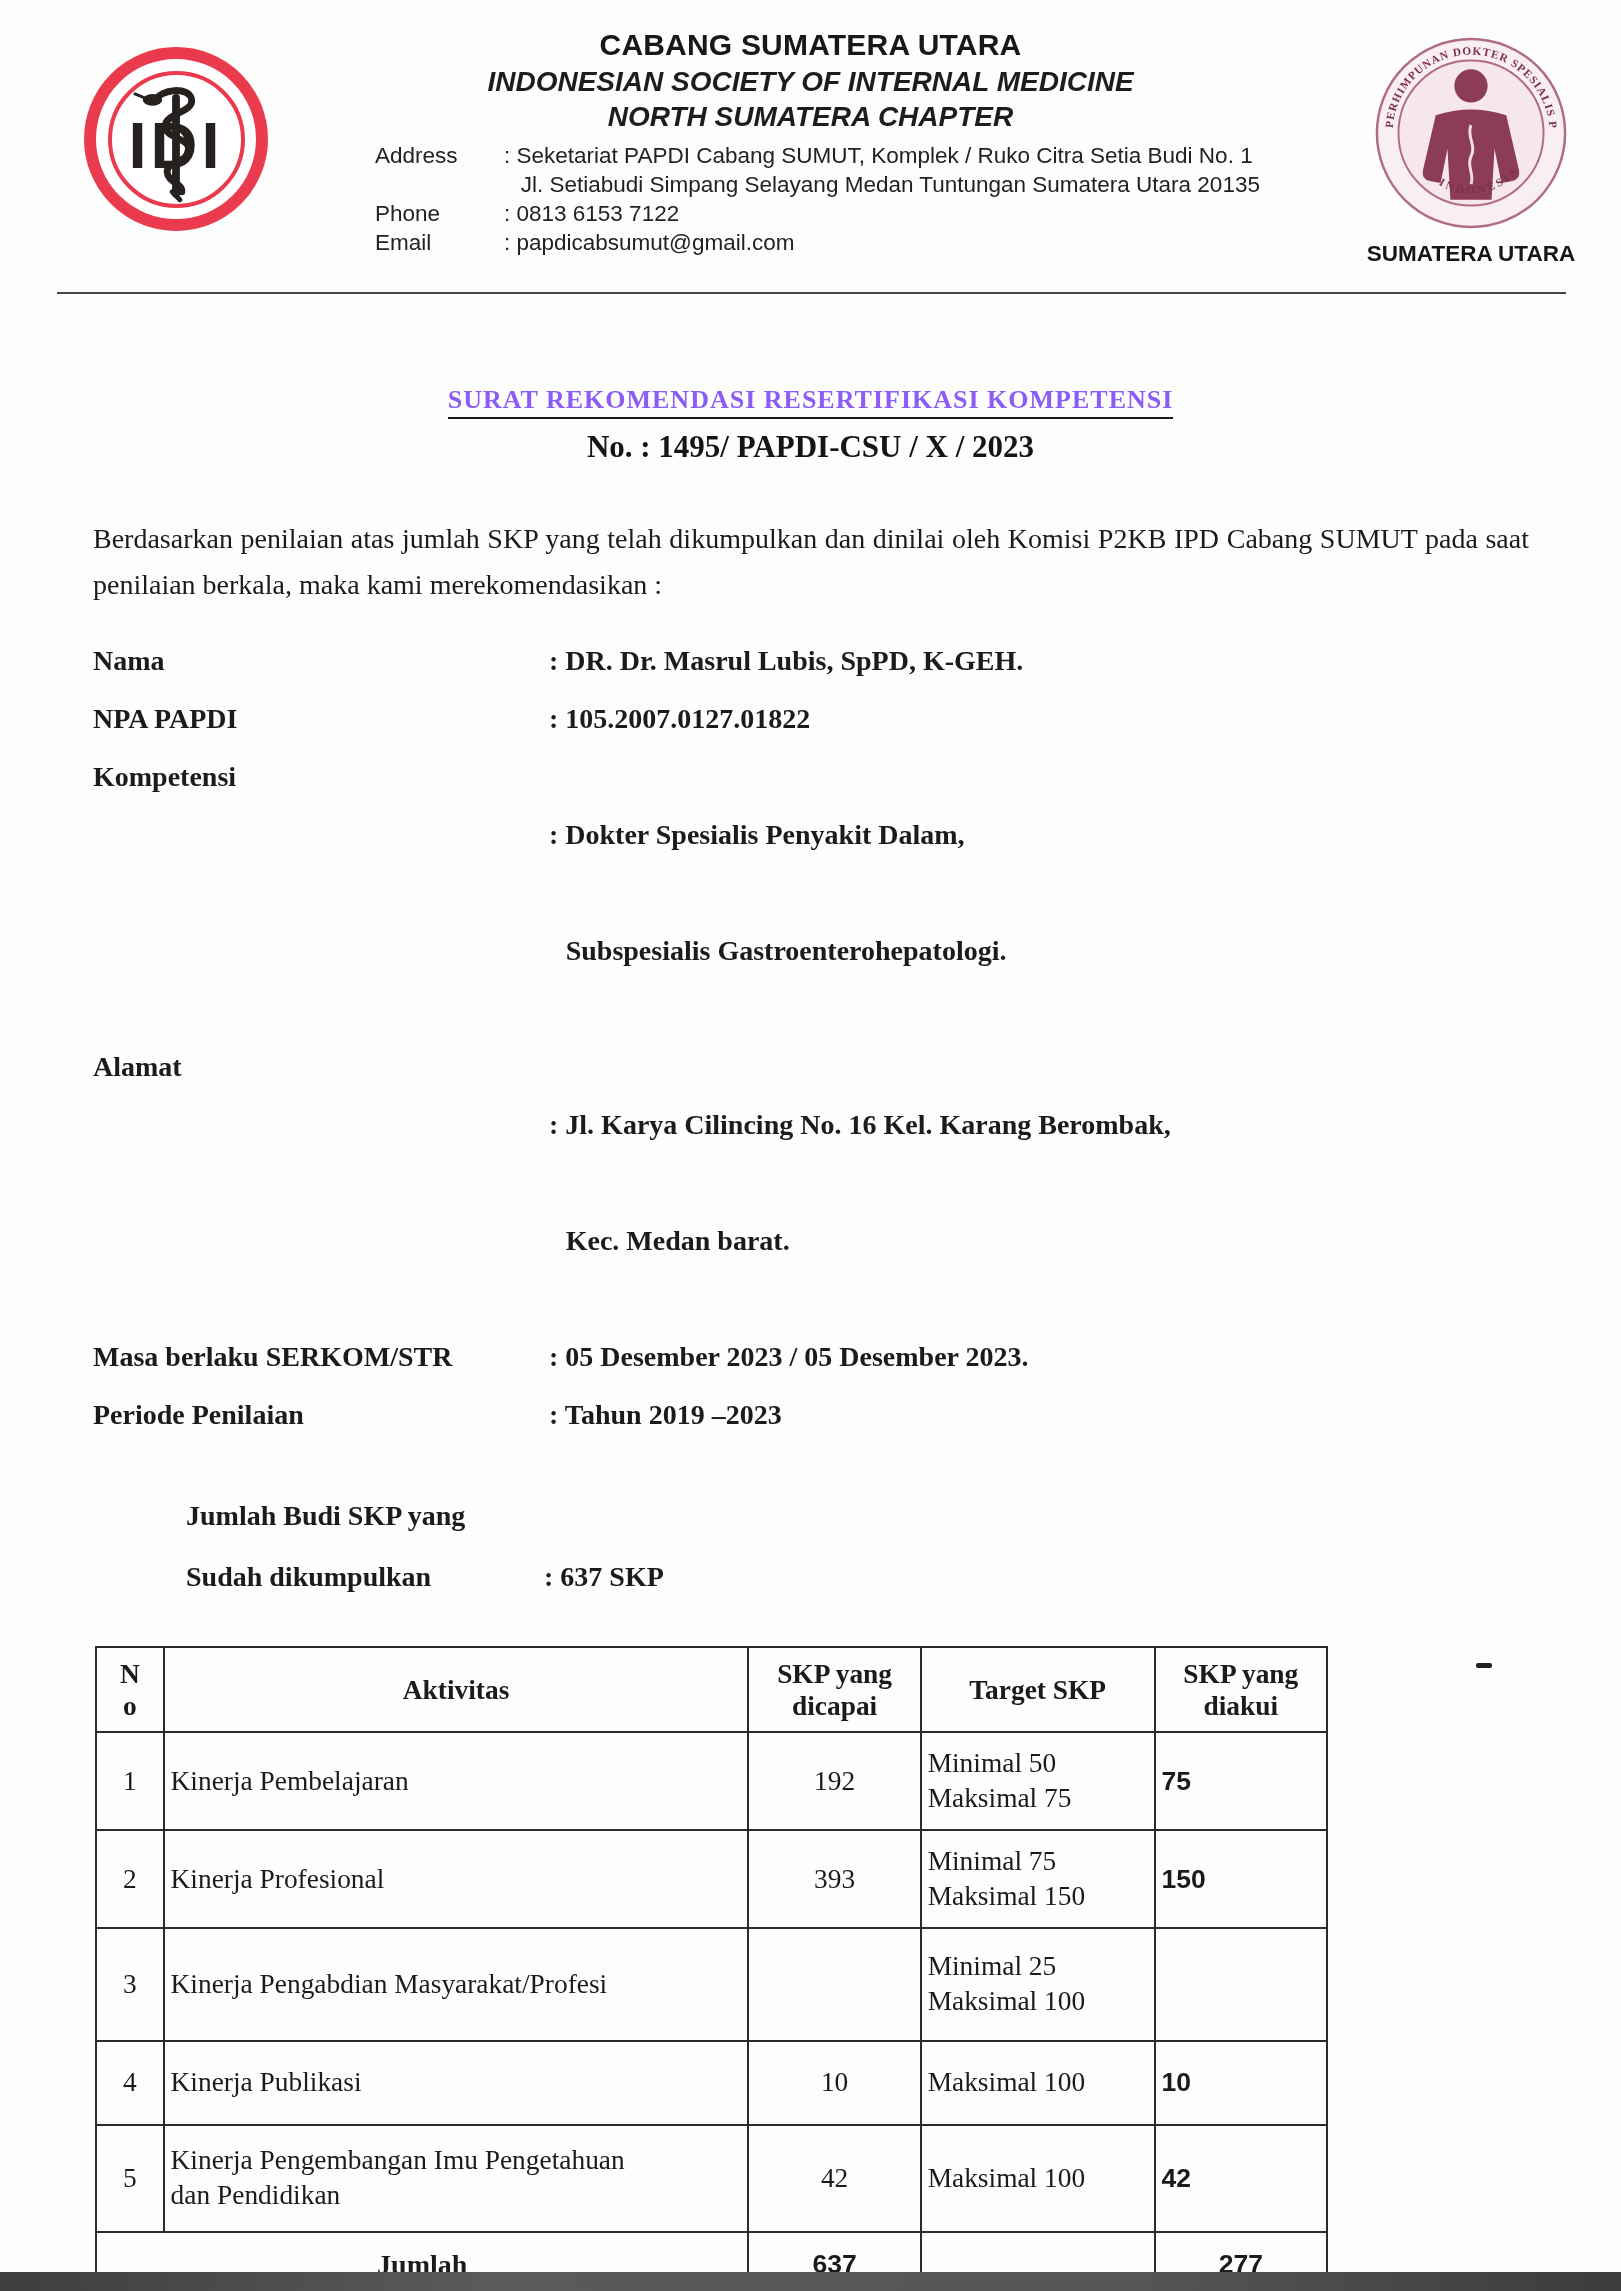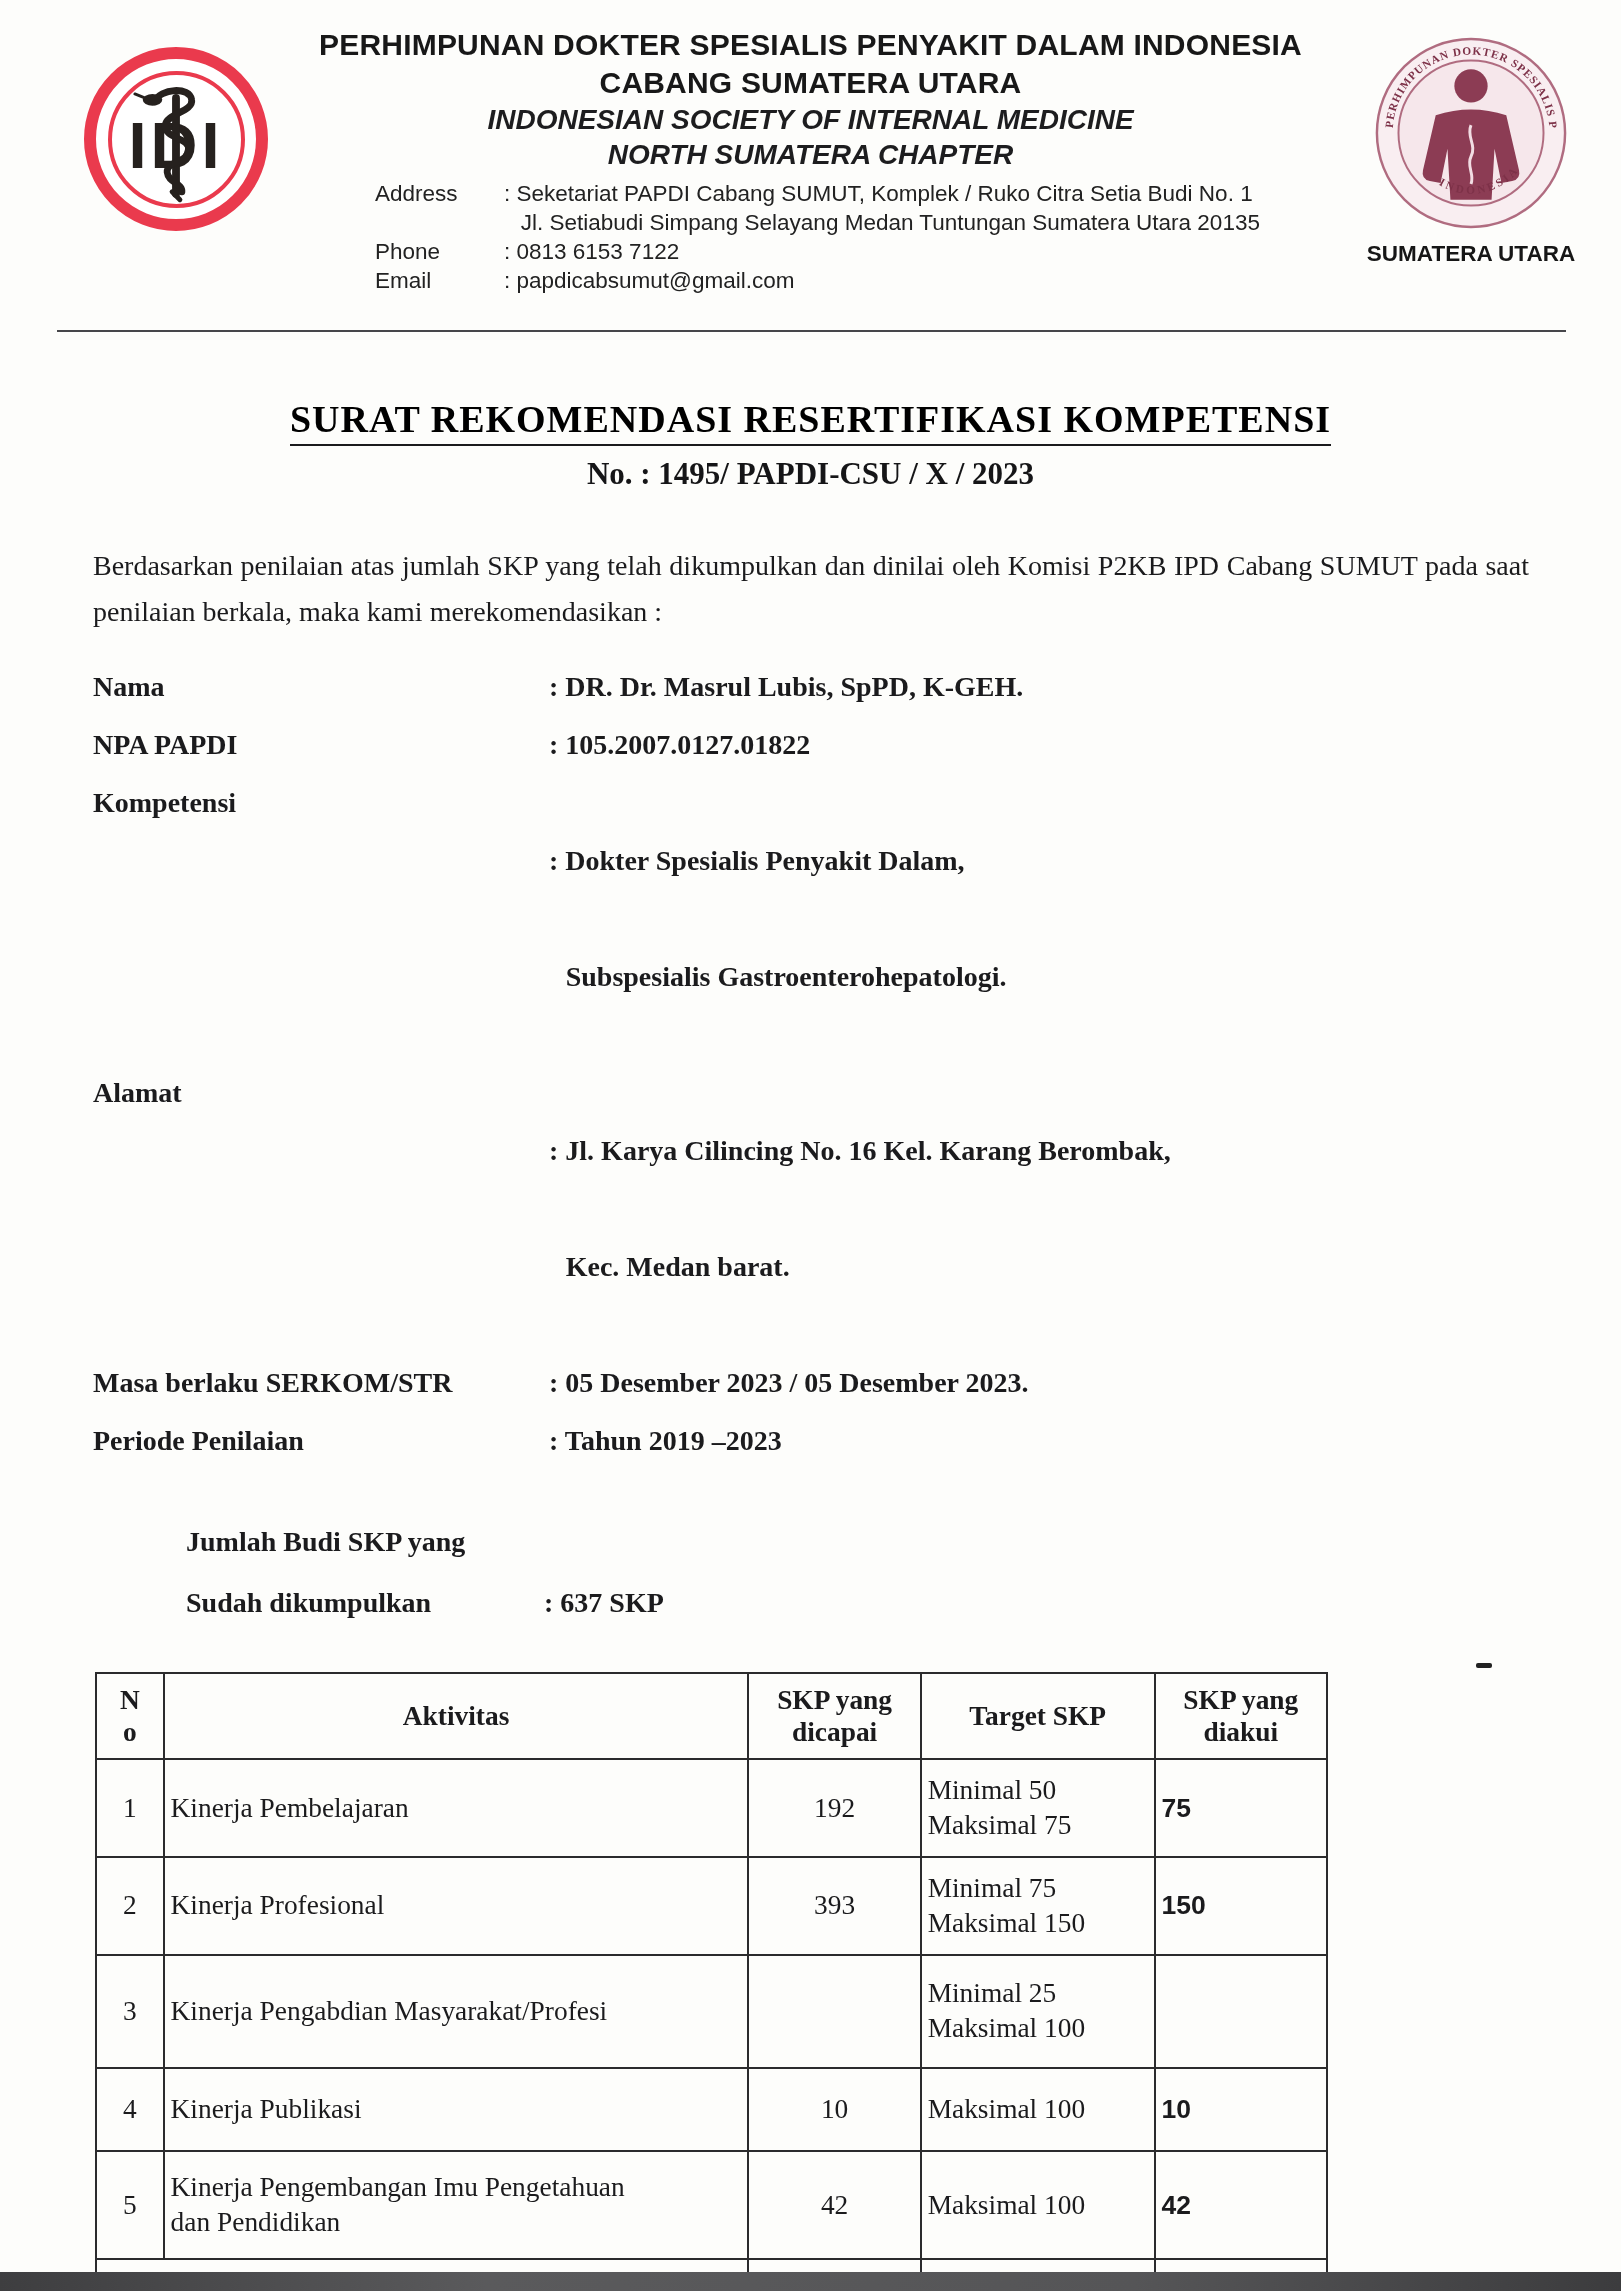--- a/index.html
+++ b/index.html
@@ -27,22 +27,22 @@
   .idi-inner{position:absolute;inset:23.5px;border:4.9px solid #ea3a4d;border-radius:50%;background:#fff;}
   .idi-letters{position:absolute;top:61px;left:0;width:100%;text-align:center;
     font-family:"Liberation Sans",sans-serif;font-weight:bold;font-size:65px;letter-spacing:3.9px;color:#26211e;}
   .idi-snake{position:absolute;left:0;top:0;width:184px;height:184px;}
   
   .papdi-logo{position:absolute;right:45px;top:35px;width:210px;text-align:center;}
   .papdi-caption{margin-top:5.9px;font-family:"Liberation Sans",sans-serif;font-weight:bold;font-size:22.5px;color:#161616;}
   .lh-rule{border:none;border-top:2px solid #46464a;margin:35px 55px 0 57px;}
   
   .title-block{margin-top:65px;text-align:center;}
-  .title-main{display:inline-block;font-weight:bold;font-size:38px;letter-spacing:1px;
-    border-bottom:2.9px solid #1b1b1d;padding-bottom:2.9px;color:#000000;}
+  .title-main{display:inline-block;font-weight:bold;font-size:26px;letter-spacing:1px;
+    border-bottom:2.9px solid #1b1b1d;padding-bottom:2.9px;color:#8b5cf6;}
   .title-no{margin-top:9.8px;font-weight:bold;font-size:31px;color:#151517;}
   
   .intro{margin:51px 92px 0 93px;font-size:28px;line-height:46px;text-align:justify;}
   .fields{margin:23.5px 92px 0 93px;}
   .field-row{display:grid;grid-template-columns:456px auto;}
   .field-label,.field-value{font-weight:bold;font-size:28px;line-height:58px;white-space:pre-line;}
   .field-cont{padding-left:16.7px;}
   .summary{margin:41px 92px 0 186px;}
   .sum-row{display:grid;grid-template-columns:358px auto;}
   .summary div{font-weight:bold;font-size:28px;line-height:61px;}
@@ -80,21 +80,20 @@
       <svg class="idi-snake" viewBox="0 0 188 188">
         <path d="M94 52 L94 150" stroke="#26211e" stroke-width="8" stroke-linecap="round" fill="none"></path>
         <path d="M72 56 C78 42 108 40 110 54 C112 66 84 68 83 80 C82 94 108 92 107 105 C106 119 84 116 85 128 C86 139 101 139 100 148" stroke="#26211e" stroke-width="7" fill="none" stroke-linecap="round"></path>
         <ellipse cx="70" cy="54" rx="10" ry="6" fill="#26211e"></ellipse>
         <path d="M62 52 L52 48" stroke="#26211e" stroke-width="3" stroke-linecap="round"></path>
         <path d="M90 148 L98 156" stroke="#26211e" stroke-width="5" stroke-linecap="round"></path>
       </svg>
     </div>
 
     <div class="lh-center">
-      <div class="lh-org1">PERHIMPUNAN DOKTER SPESIALIS PENYAKIT DALAM INDONESIA</div>
       <div class="lh-org2">CABANG SUMATERA UTARA</div>
       <div class="lh-org3">INDONESIAN SOCIETY OF INTERNAL MEDICINE</div>
       <div class="lh-org4">NORTH SUMATERA CHAPTER</div>
 
       <div class="lh-address">
         <div class="addr-row">
           <div>Address</div>
           <div>
             <div>: Seketariat PAPDI Cabang SUMUT, Komplek / Ruko Citra Setia Budi No. 1</div>
             <div class="addr-cont">Jl. Setiabudi Simpang Selayang Medan Tuntungan Sumatera Utara 20135</div>

